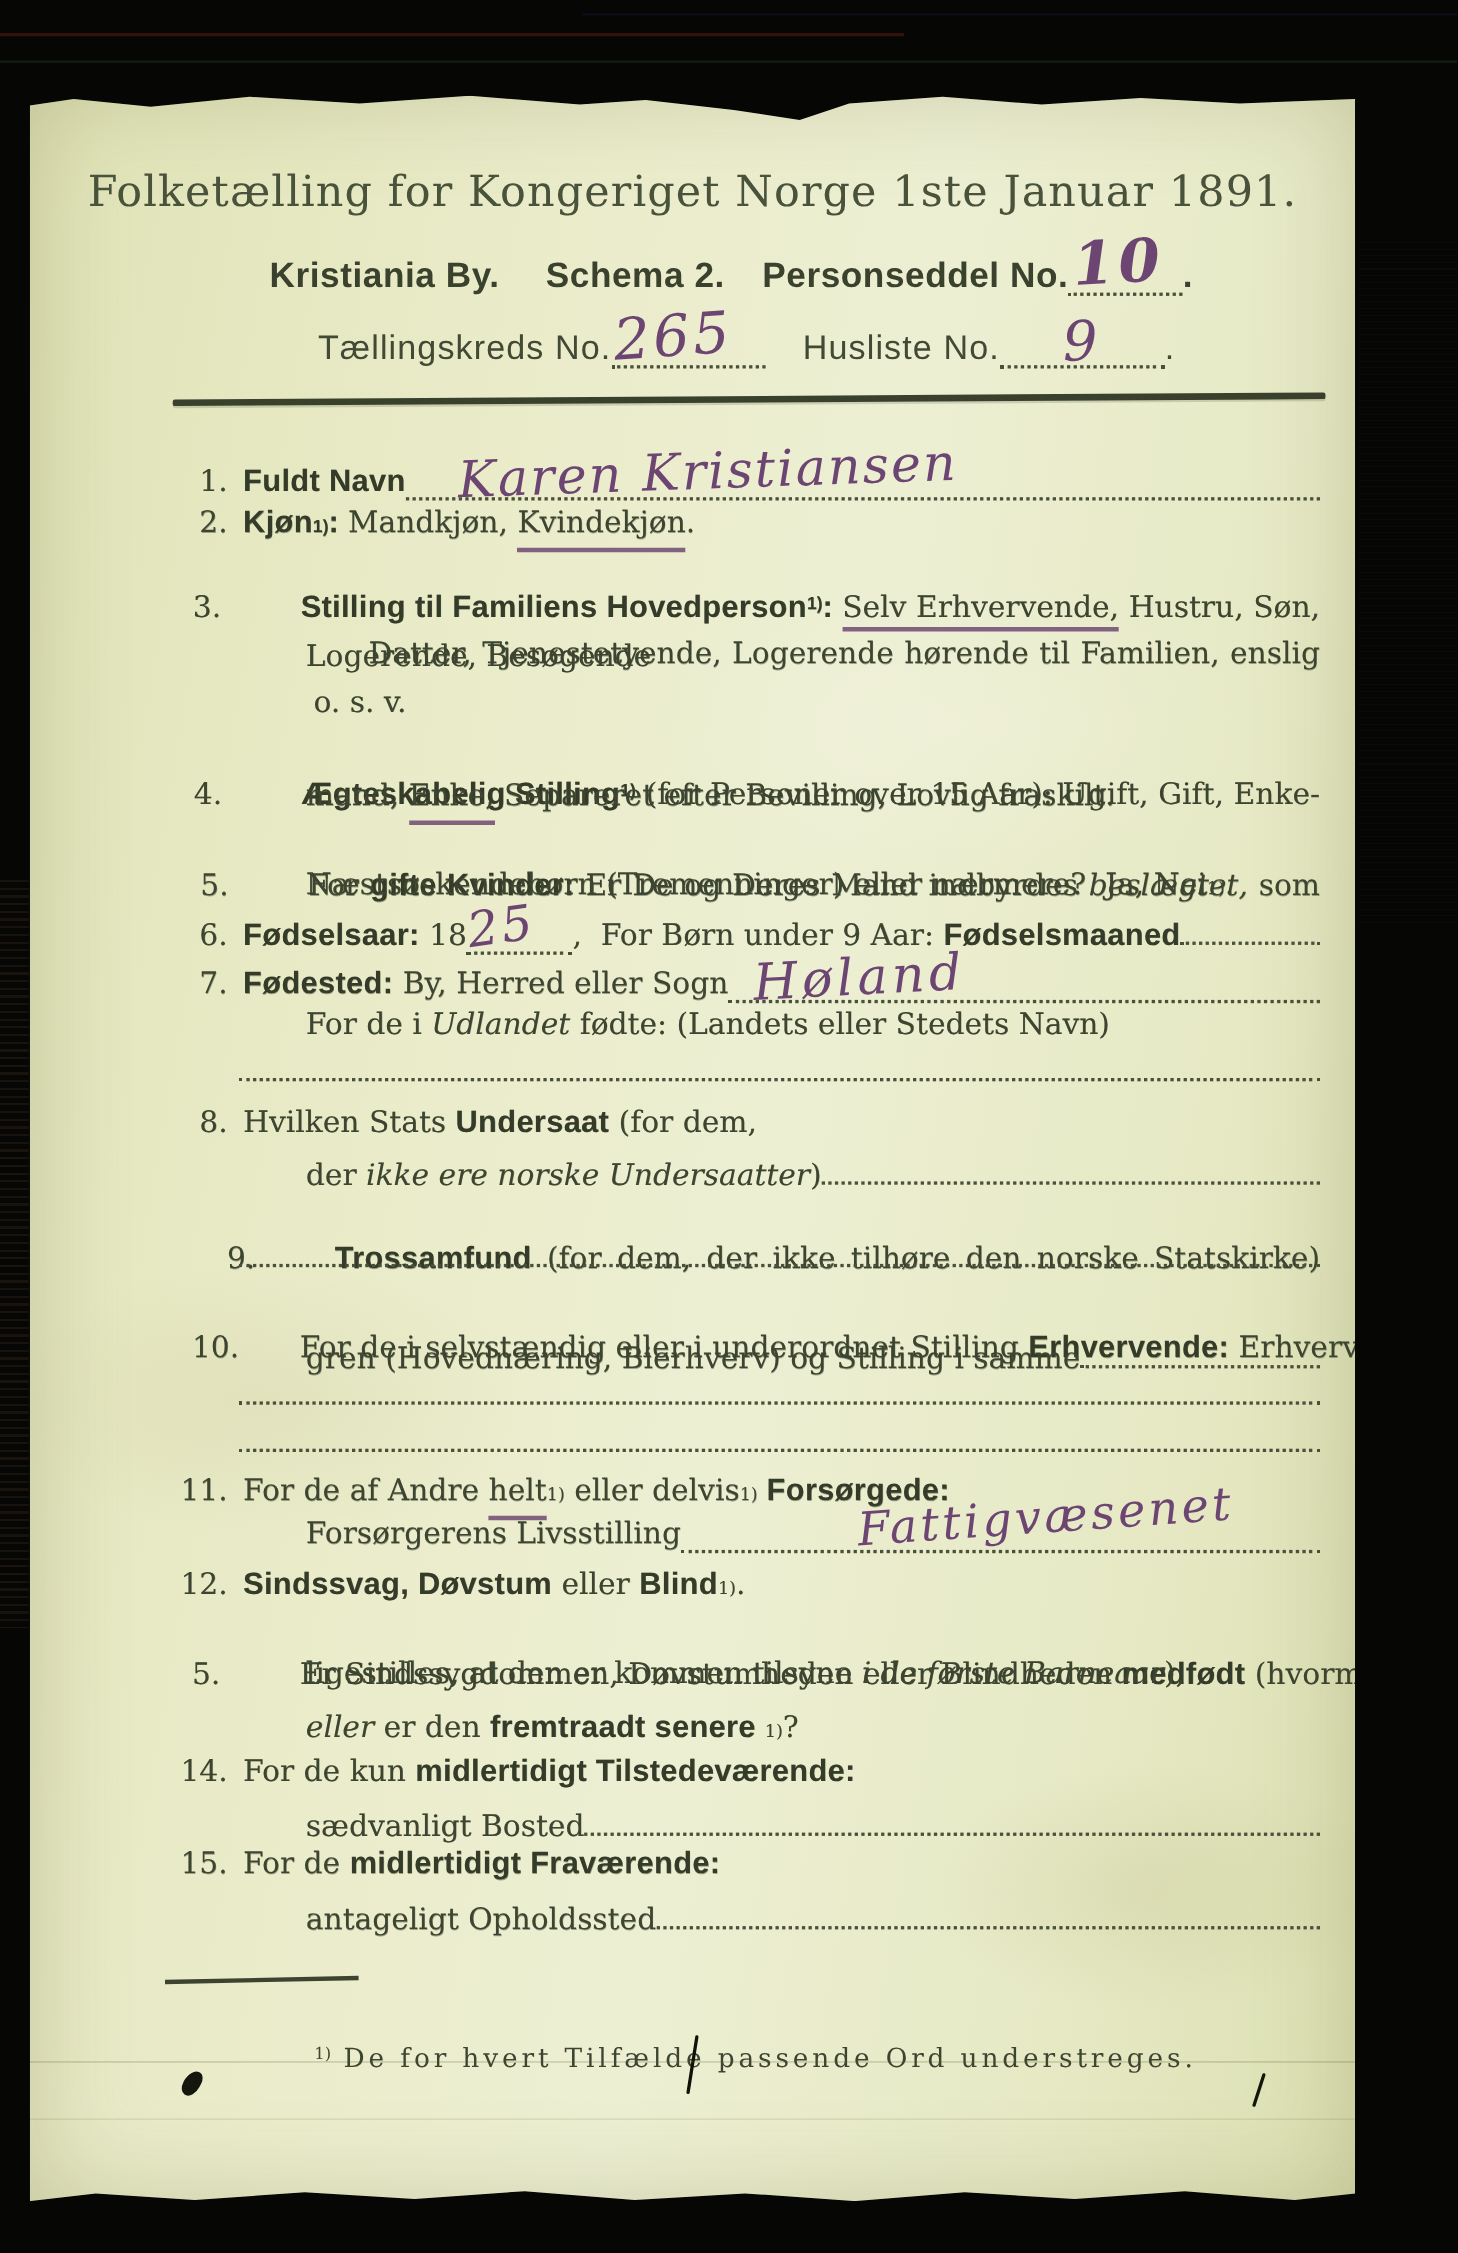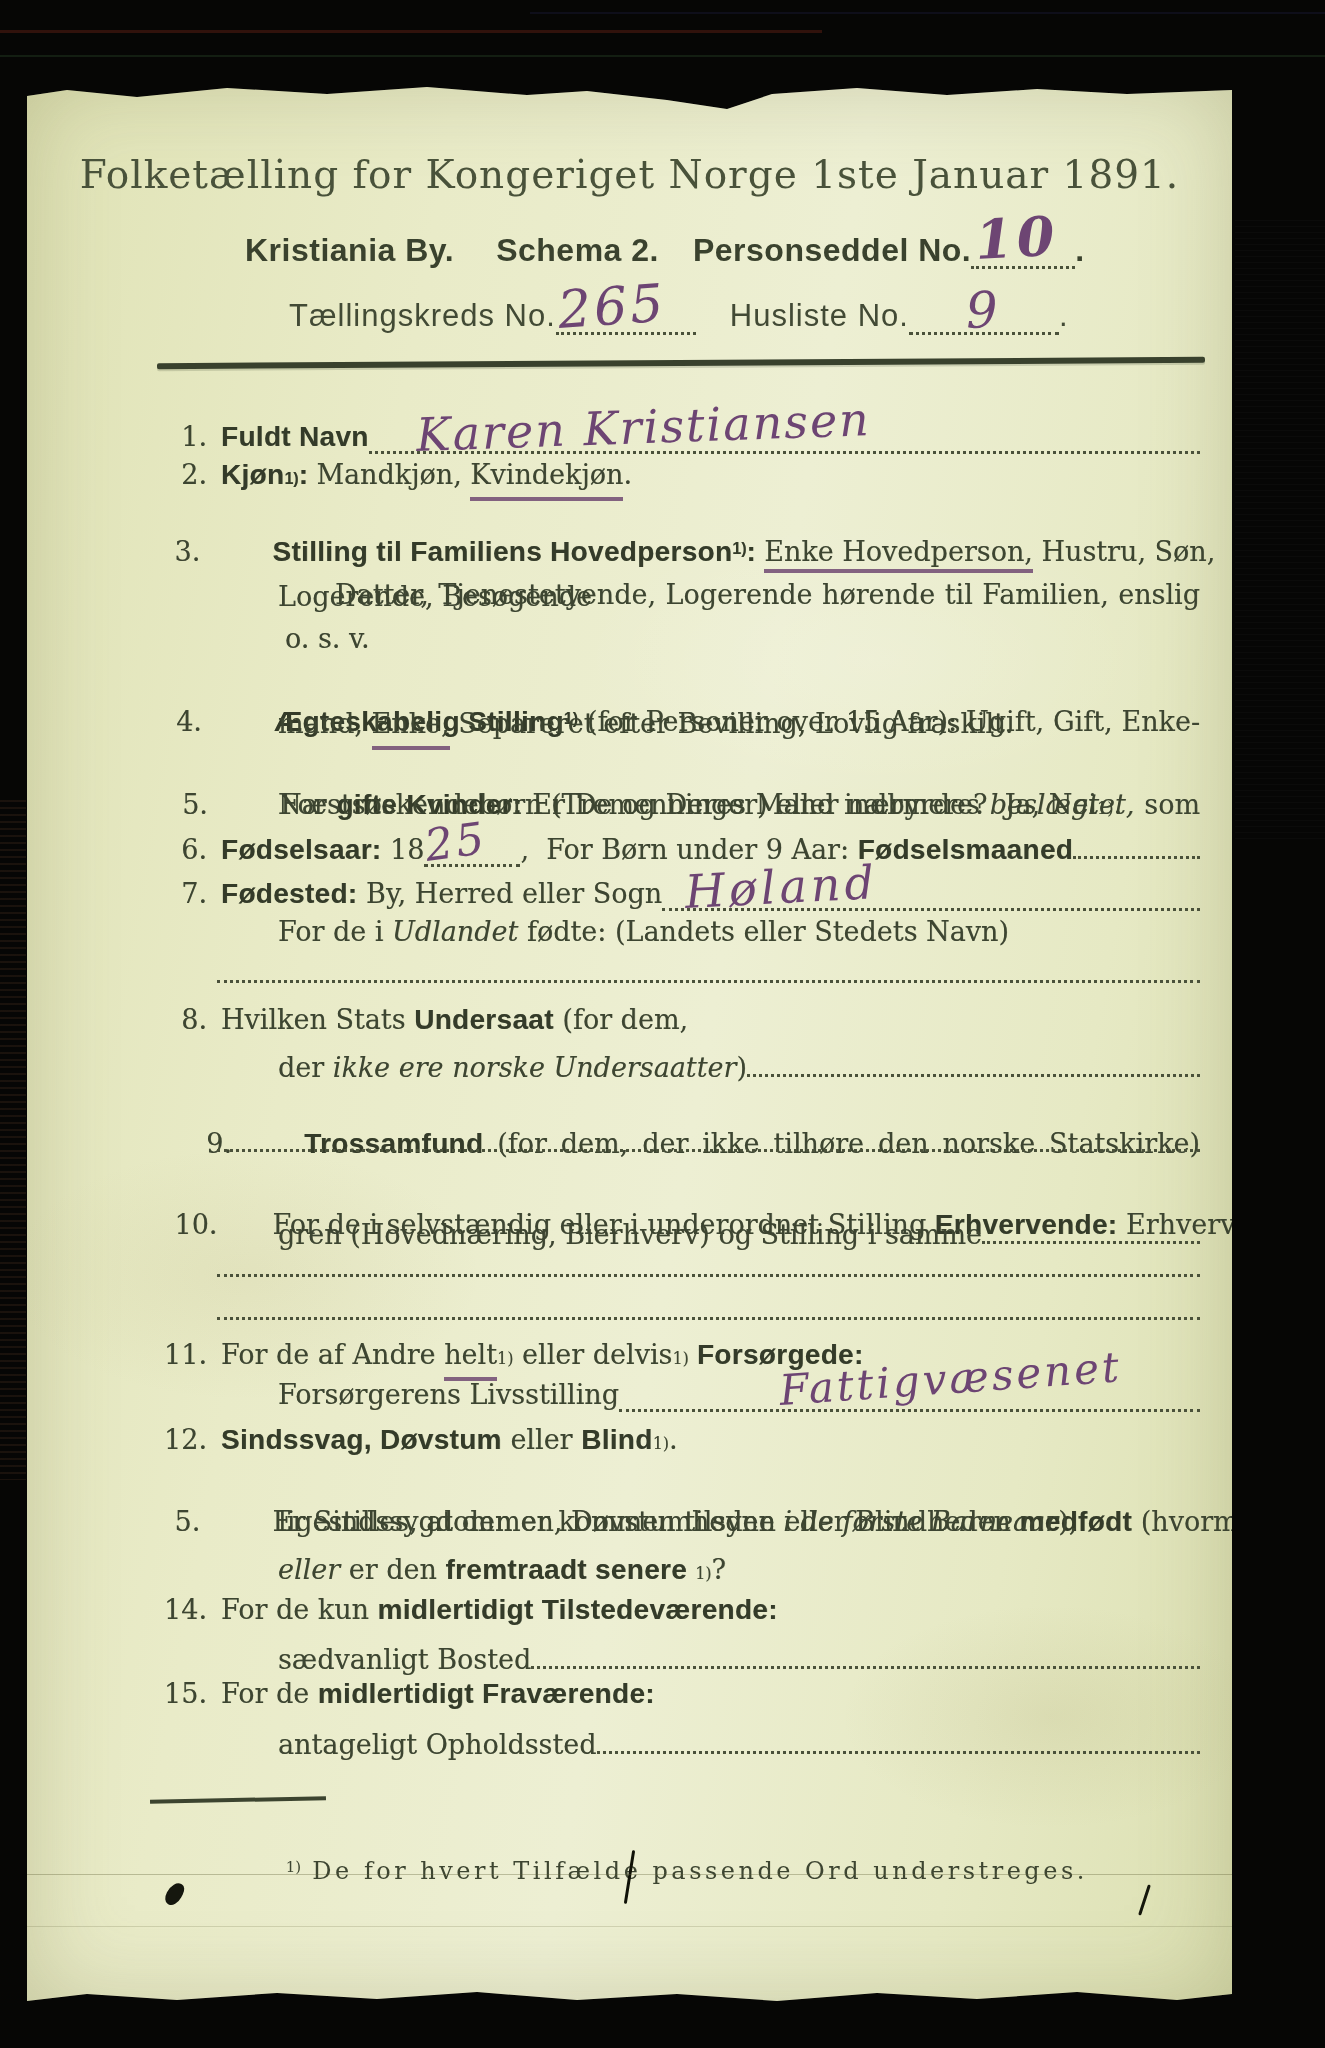--- a/index.html
+++ b/index.html
@@ -175,21 +175,21 @@
       <span class="num">2.</span>
       <span class="b">Kjøn</span>
       <span class="b sup">1)</span>
       <span class="b">: </span>
       <span>Mandkjøn, </span>
       <span class="uline">Kvindekjøn</span>
       <span>.</span>
     </div>
 
     <div class="row just" style="top:410px">
-      <span class="num">3.</span><span class="b">Stilling til Familiens Hovedperson</span><span class="b sup">1)</span><span class="b">: </span><span class="uline">Enke Hovedperson,</span><span> Hustru, Søn,</span>
+      <span class="num">3.</span><span class="b">Stilling til Familiens Hovedperson</span><span class="b sup">1)</span><span class="b">: </span><span class="uline">Selv Erhvervende,</span><span> Hustru, Søn,</span>
     </div>
     <div class="row cont just" style="top:453px">
       <span>Datter, Tjenestetyende, Logerende hørende til Familien, enslig</span>
     </div>
     <div class="row cont" style="top:495px">
       <span>Logerende, Besøgende</span>
     </div>
     <div class="row" style="top:537px; left:258px">
       <span>o. s. v.</span>
     </div>

